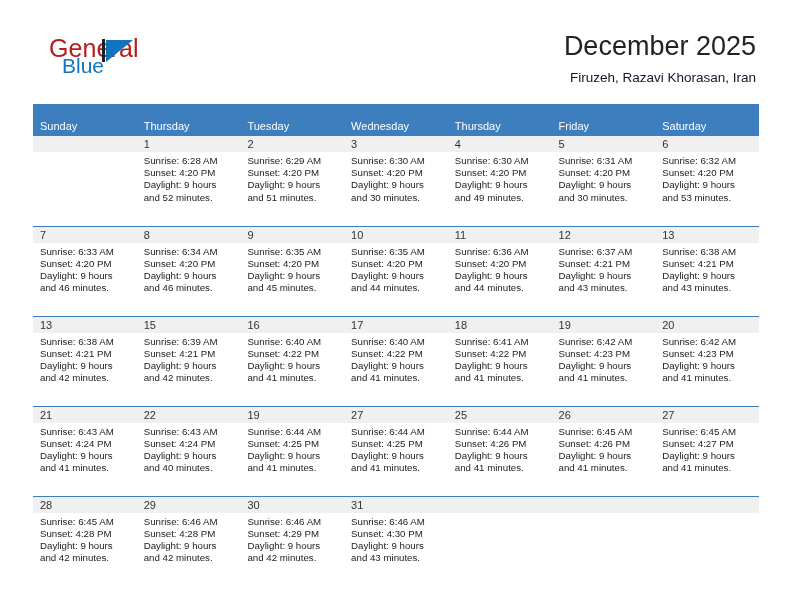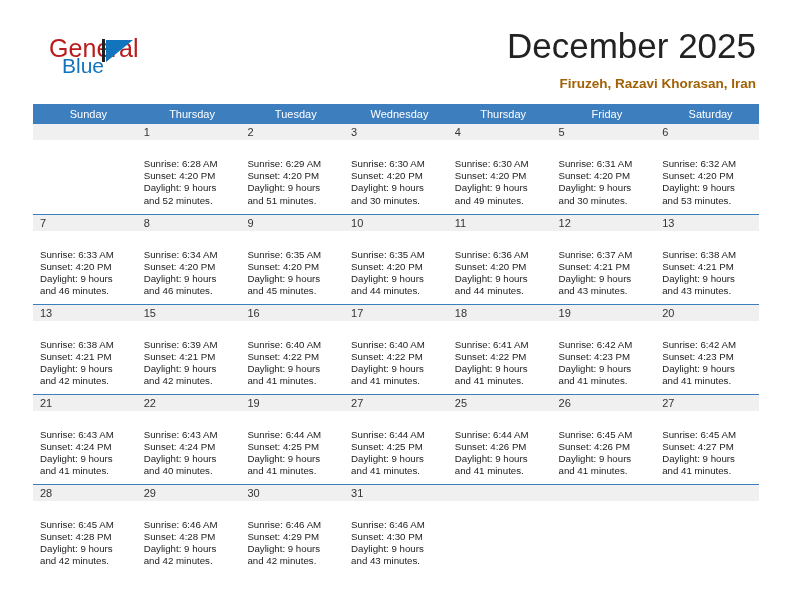--- a/index.html
+++ b/index.html
@@ -71,54 +71,53 @@
     border-bottom: 22px solid transparent;
   }
 
   .title-block {
     position: absolute;
     right: 36px;
     top: 30px;
     text-align: right;
   }
   .cal-title {
-    font-size: 35px;
+    font-size: 27px;
     font-weight: normal;
     color: #222222;
     line-height: 32px;
     white-space: nowrap;
   }
   .cal-subtitle {
     font-size: 13.5px;
-    color: #a16207;
+    color: #0f172a;
     line-height: 20px;
-    margin-top: 12px;
+    margin-top: 6px;
     white-space: nowrap;
-    font-weight: bold;
   }
 
   
   .calendar {
     position: absolute;
     left: 33px;
     top: 104px;
     width: 726px;
   }
   table.cal {
     width: 726px;
     border-collapse: collapse;
     table-layout: fixed;
   }
   table.cal th {
     background: #3d7ebf;
     color: #ffffff;
     font-size: 11px;
     font-weight: normal;
-    text-align: center;
-    padding: 4px 0 4px 7px;
+    text-align: left;
+    padding: 16px 0 4px 7px;
     height: 19px;
     border: none;
   }
   table.cal td {
     vertical-align: top;
     padding: 0;
     height: 90px;
     border-top: 1px solid #3d7ebf;
     border-bottom: none;
     background: #ffffff;
@@ -126,21 +125,21 @@
   table.cal tr:first-child td { border-top: none; }
   .daynum-band {
     background: #f0f0f0;
     height: 16px;
     padding: 1px 0 1px 7px;
     font-size: 11px;
     color: #333333;
     line-height: 14px;
   }
   .cell-body {
-    padding: 18px 5px 0 7px;
+    padding: 3px 5px 0 7px;
     font-size: 9.7px;
     line-height: 12.2px;
     color: #222222;
   }
   .cell-body div { white-space: nowrap; }
   td.empty .daynum-band { background: #f0f0f0; }
   td.empty .cell-body { }
 </style>
 </head>
 <body>

